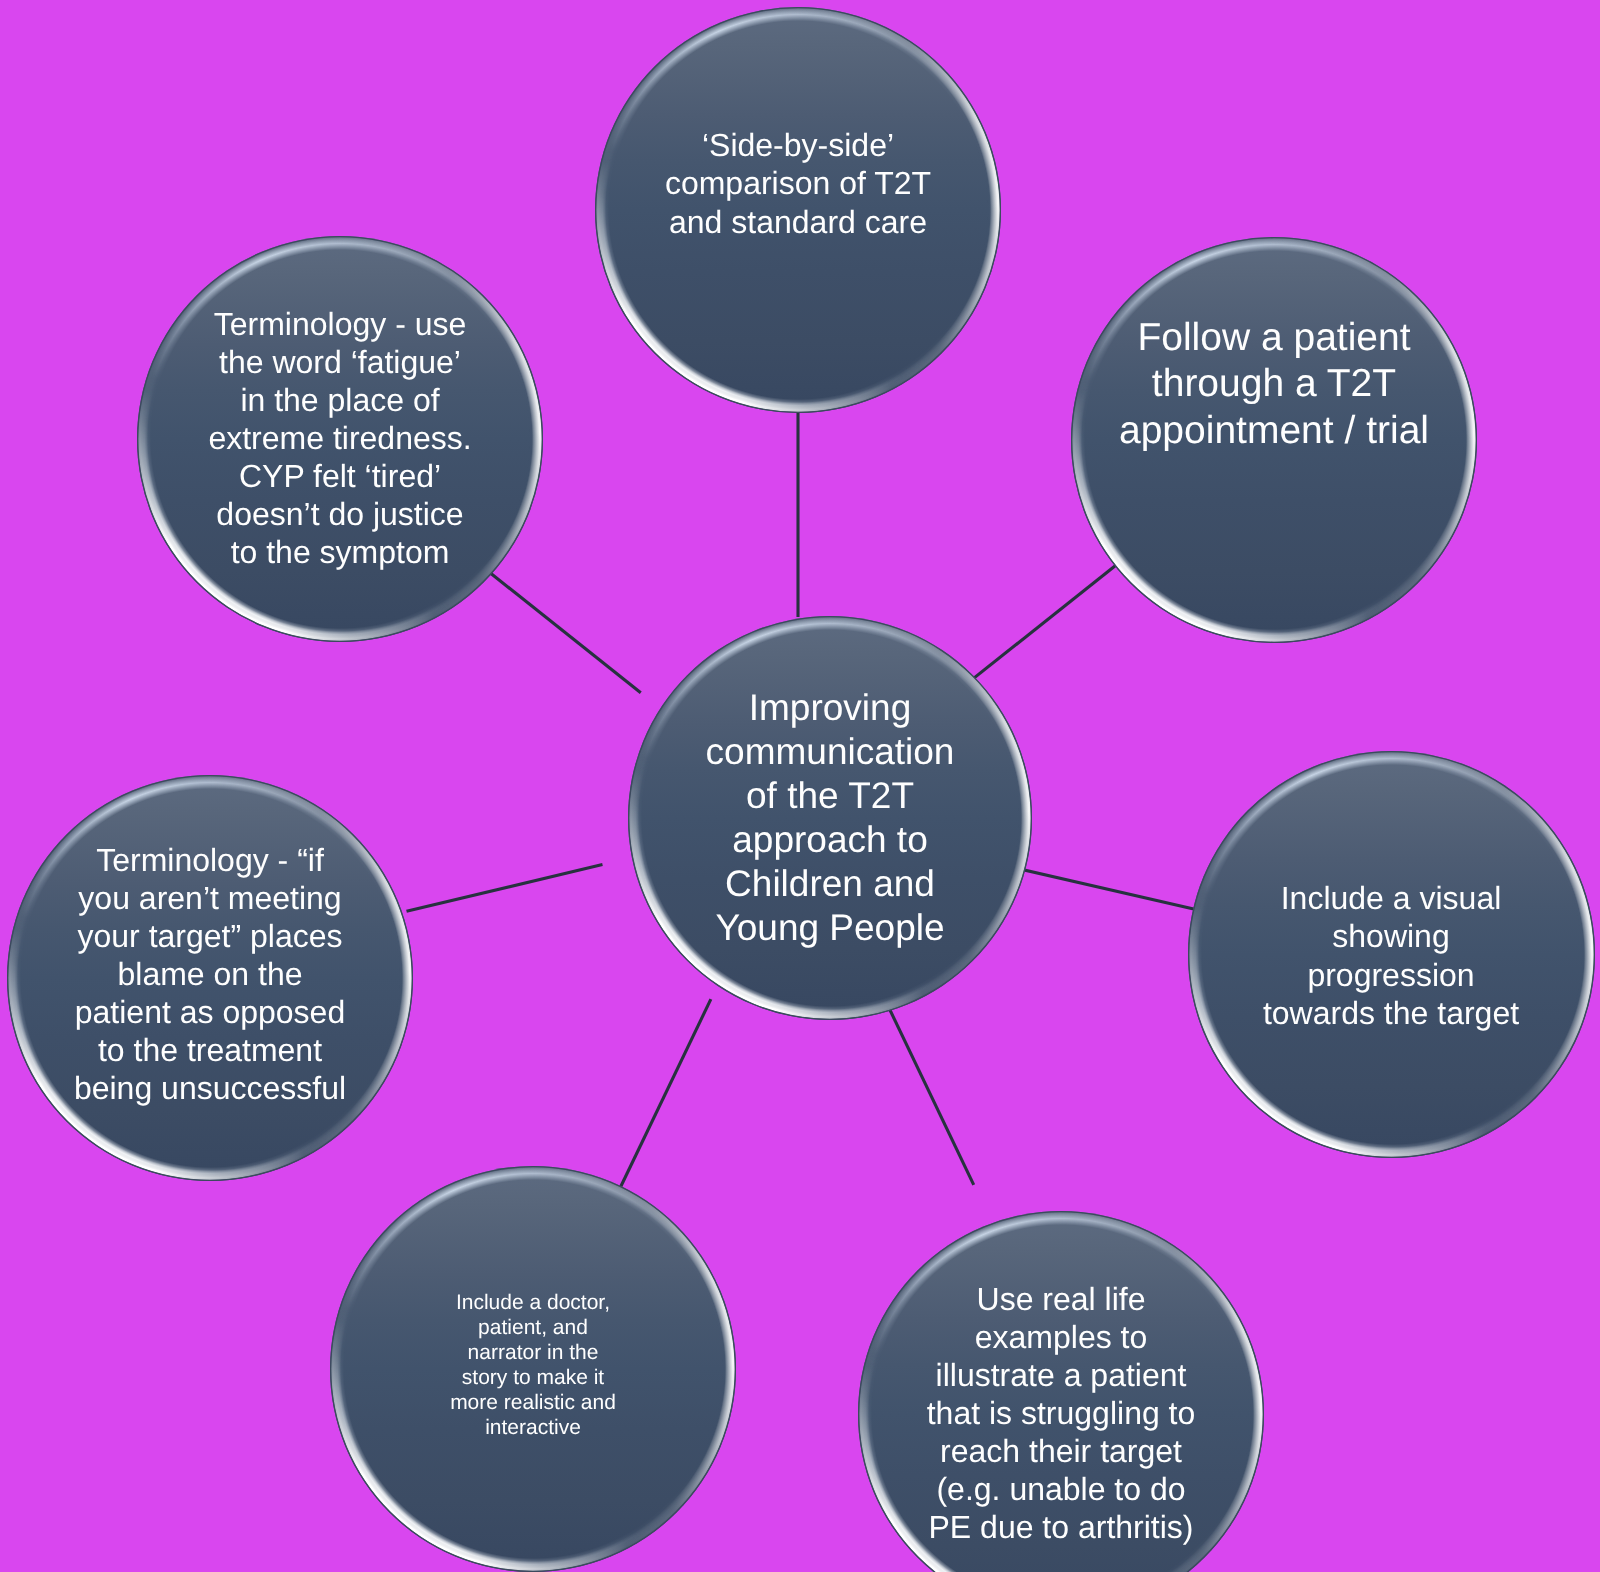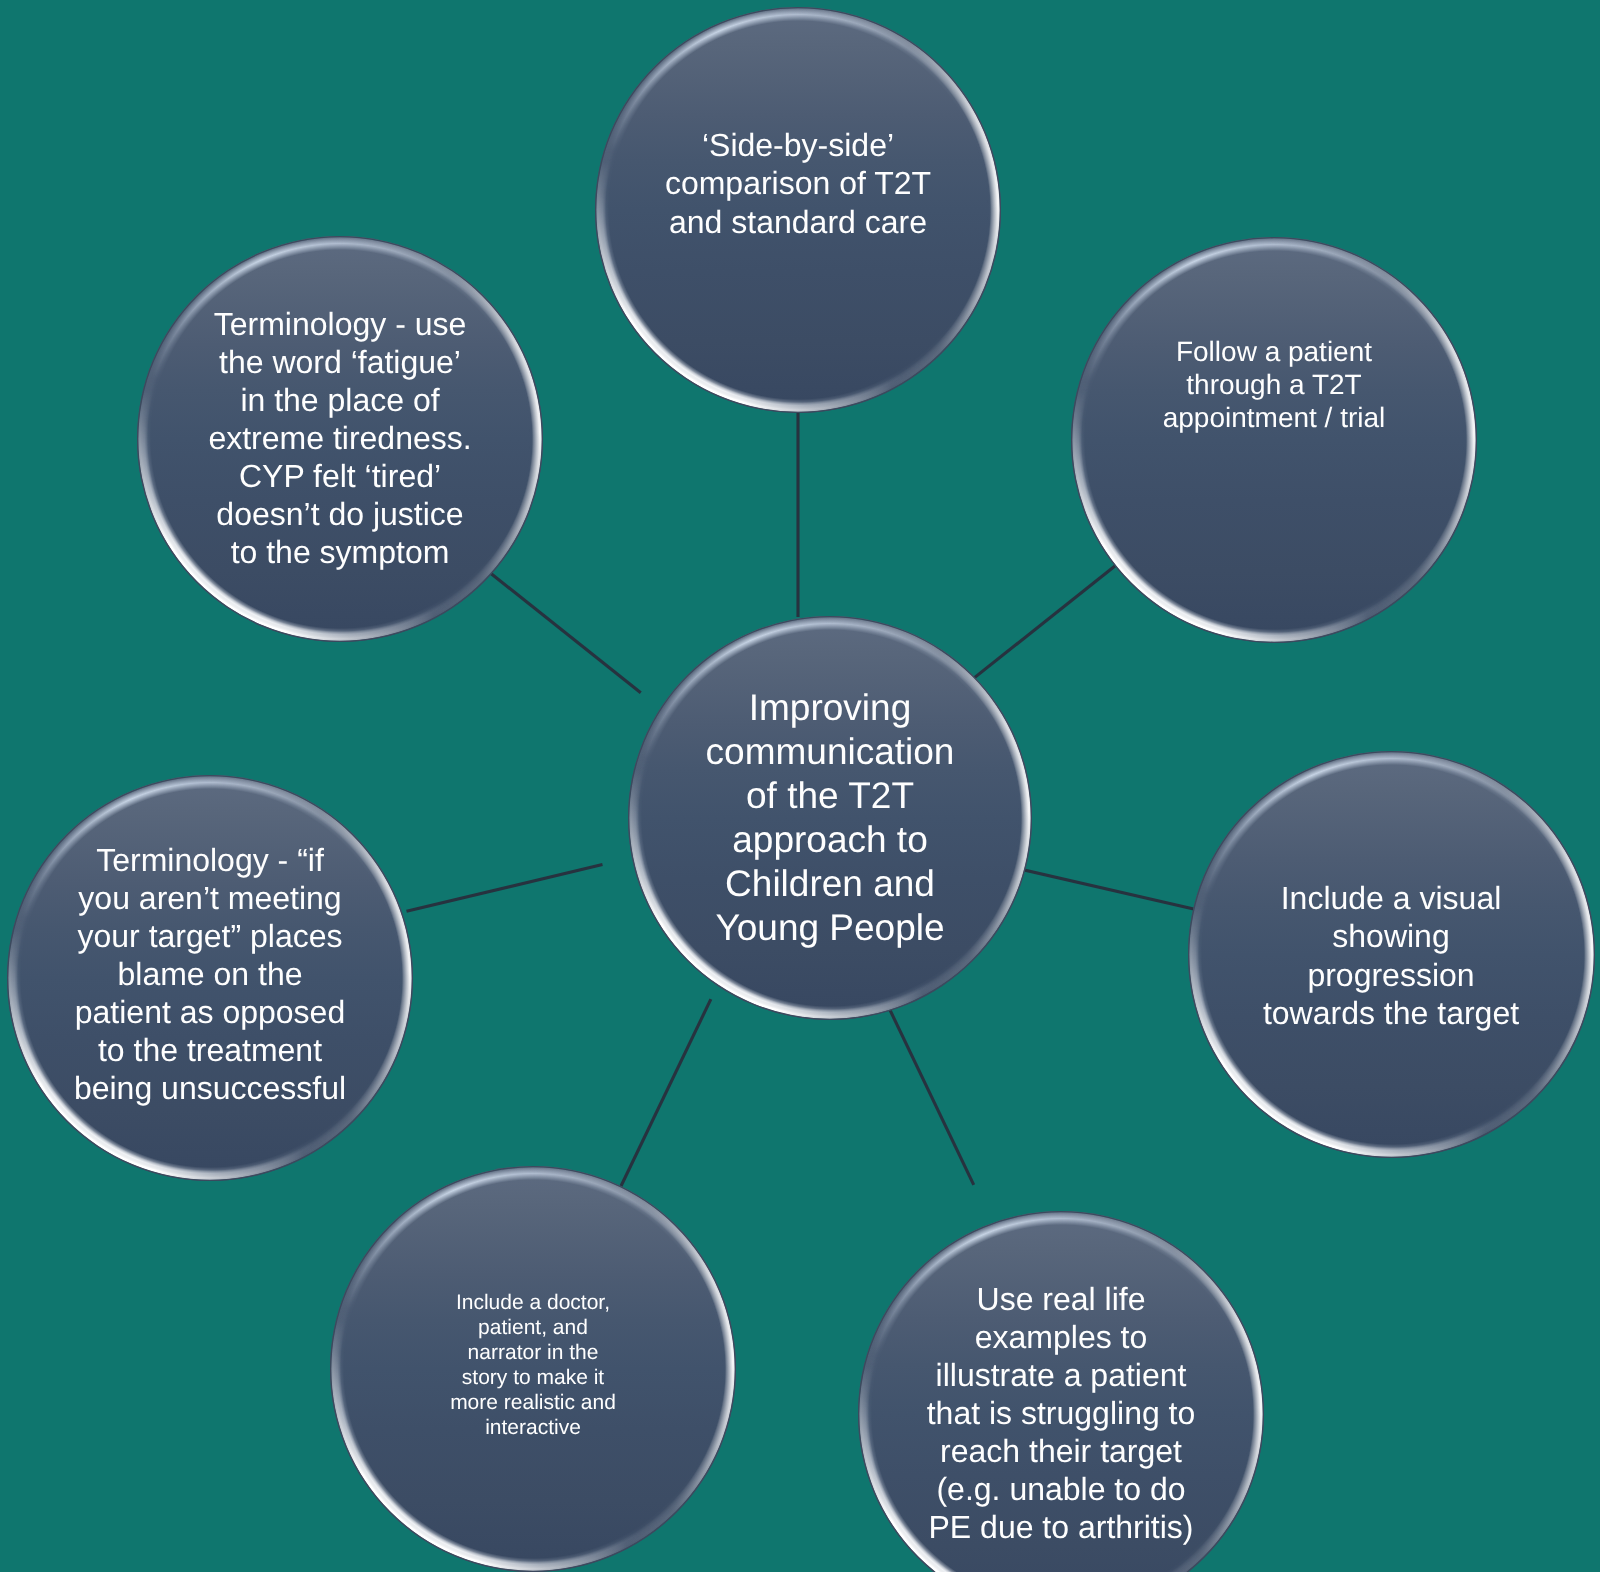--- a/index.html
+++ b/index.html
@@ -1,18 +1,18 @@
 <!DOCTYPE html>
 <html><head>
 <meta charset="utf-8">
 <style>
   html,body{margin:0;padding:0;background:#ffffff;}
   body{width:1600px;height:1572px;overflow:hidden;
        font-family:"Liberation Sans","DejaVu Sans",sans-serif;}
-  #stage{position:relative;width:1600px;height:1572px;background:#0f766e;overflow:hidden;}
+  #stage{position:relative;width:1600px;height:1572px;background:#d946ef;overflow:hidden;}
   svg#connectors{position:absolute;left:0;top:0;}
   .node{position:absolute;}
   .disc,.rim,.outline{position:absolute;inset:0;border-radius:50%;}
   .disc{background:linear-gradient(180deg,
       #5d6b81 0%, #58667b 9.4%, #4d5c73 26.7%, #46576f 38%, #41536c 50%,
       #3e4f68 65%, #3c4c64 82.4%, #394962 93.6%, #374760 100%);}
   .bevel{filter:blur(1.1px);}
   .outline{box-shadow:inset 0 0 0 1.35px #3c4a5e;}
   .nodeText{position:absolute;left:0;right:0;top:0;bottom:0;
     color:#ffffff;text-align:center;white-space:pre-line;line-height:1.19;
@@ -42,21 +42,21 @@
     <div class="nodeText" style="font-size: 32px; transform: translateY(-26px);">‘Side-by-side’
 comparison of T2T
 and standard care</div>
   </div>
 
   <div class="node" style="left: 1071px; top: 236.5px; width: 406px; height: 406px;">
     <div class="disc"></div>
     <div class="rim bevel" style="background: conic-gradient(rgba(210, 223, 241, 0.68) 0deg, rgba(210, 223, 241, 0.48) 18deg, rgba(210, 223, 241, 0.2) 38deg, rgba(210, 223, 241, 0.05) 58deg, rgba(210, 223, 241, 0.02) 80deg, rgba(210, 223, 241, 0.02) 120deg, rgba(222, 233, 248, 0.06) 148deg, rgba(235, 243, 253, 0.35) 178deg, rgba(248, 251, 255, 0.88) 203deg, rgba(248, 251, 255, 0.85) 232deg, rgba(228, 238, 251, 0.38) 256deg, rgba(210, 223, 241, 0.06) 275deg, rgba(210, 223, 241, 0.03) 288deg, rgba(210, 223, 241, 0.52) 313deg, rgba(214, 227, 243, 0.88) 336deg, rgba(210, 223, 241, 0.68) 360deg); mask-image: radial-gradient(circle closest-side, transparent 0px, transparent 189px, rgba(0, 0, 0, 0.55) 192.5px, rgb(0, 0, 0) 195.5px, rgba(0, 0, 0, 0.55) 198.5px, transparent 201.8px);"></div>
     <div class="rim gloss" style="background: conic-gradient(rgba(255, 255, 255, 0.06) 0deg, rgba(255, 255, 255, 0.22) 34deg, rgba(255, 255, 255, 0.78) 62deg, rgba(255, 255, 255, 0.95) 88deg, rgba(255, 255, 255, 0.62) 112deg, rgba(255, 255, 255, 0.16) 135deg, rgba(255, 255, 255, 0.1) 152deg, rgba(255, 255, 255, 0.55) 172deg, rgb(255, 255, 255) 196deg, rgb(255, 255, 255) 238deg, rgba(255, 255, 255, 0.48) 264deg, rgba(255, 255, 255, 0.05) 284deg, rgba(255, 255, 255, 0) 312deg, rgba(255, 255, 255, 0.03) 345deg, rgba(255, 255, 255, 0.06) 360deg); mask-image: radial-gradient(circle closest-side, transparent 0px, transparent 192px, rgba(0, 0, 0, 0.28) 193.5px, rgba(0, 0, 0, 0.72) 197px, rgb(0, 0, 0) 199.6px, rgb(0, 0, 0) 201.4px, transparent 202.5px);"></div>
     <div class="outline"></div>
-    <div class="nodeText" style="font-size: 28px; transform: translateY(-55px);">Follow a patient
+    <div class="nodeText" style="font-size: 39px; transform: translateY(-55px);">Follow a patient
 through a T2T
 appointment / trial</div>
   </div>
 
   <div class="node" style="left: 1187.5px; top: 751px; width: 407px; height: 407px;">
     <div class="disc"></div>
     <div class="rim bevel" style="background: conic-gradient(rgba(210, 223, 241, 0.68) 0deg, rgba(210, 223, 241, 0.48) 18deg, rgba(210, 223, 241, 0.2) 38deg, rgba(210, 223, 241, 0.05) 58deg, rgba(210, 223, 241, 0.02) 80deg, rgba(210, 223, 241, 0.02) 120deg, rgba(222, 233, 248, 0.06) 148deg, rgba(235, 243, 253, 0.35) 178deg, rgba(248, 251, 255, 0.88) 203deg, rgba(248, 251, 255, 0.85) 232deg, rgba(228, 238, 251, 0.38) 256deg, rgba(210, 223, 241, 0.06) 275deg, rgba(210, 223, 241, 0.03) 288deg, rgba(210, 223, 241, 0.52) 313deg, rgba(214, 227, 243, 0.88) 336deg, rgba(210, 223, 241, 0.68) 360deg); mask-image: radial-gradient(circle closest-side, transparent 0px, transparent 189.5px, rgba(0, 0, 0, 0.55) 193px, rgb(0, 0, 0) 196px, rgba(0, 0, 0, 0.55) 199px, transparent 202.3px);"></div>
     <div class="rim gloss" style="background: conic-gradient(rgba(255, 255, 255, 0.06) 0deg, rgba(255, 255, 255, 0.22) 34deg, rgba(255, 255, 255, 0.78) 62deg, rgba(255, 255, 255, 0.95) 88deg, rgba(255, 255, 255, 0.62) 112deg, rgba(255, 255, 255, 0.16) 135deg, rgba(255, 255, 255, 0.1) 152deg, rgba(255, 255, 255, 0.55) 172deg, rgb(255, 255, 255) 196deg, rgb(255, 255, 255) 238deg, rgba(255, 255, 255, 0.48) 264deg, rgba(255, 255, 255, 0.05) 284deg, rgba(255, 255, 255, 0) 312deg, rgba(255, 255, 255, 0.03) 345deg, rgba(255, 255, 255, 0.06) 360deg); mask-image: radial-gradient(circle closest-side, transparent 0px, transparent 192.5px, rgba(0, 0, 0, 0.28) 194px, rgba(0, 0, 0, 0.72) 197.5px, rgb(0, 0, 0) 200.1px, rgb(0, 0, 0) 201.9px, transparent 203px);"></div>
     <div class="outline"></div>
     <div class="nodeText" style="font-size: 32px; transform: translateY(1px);">Include a visual

